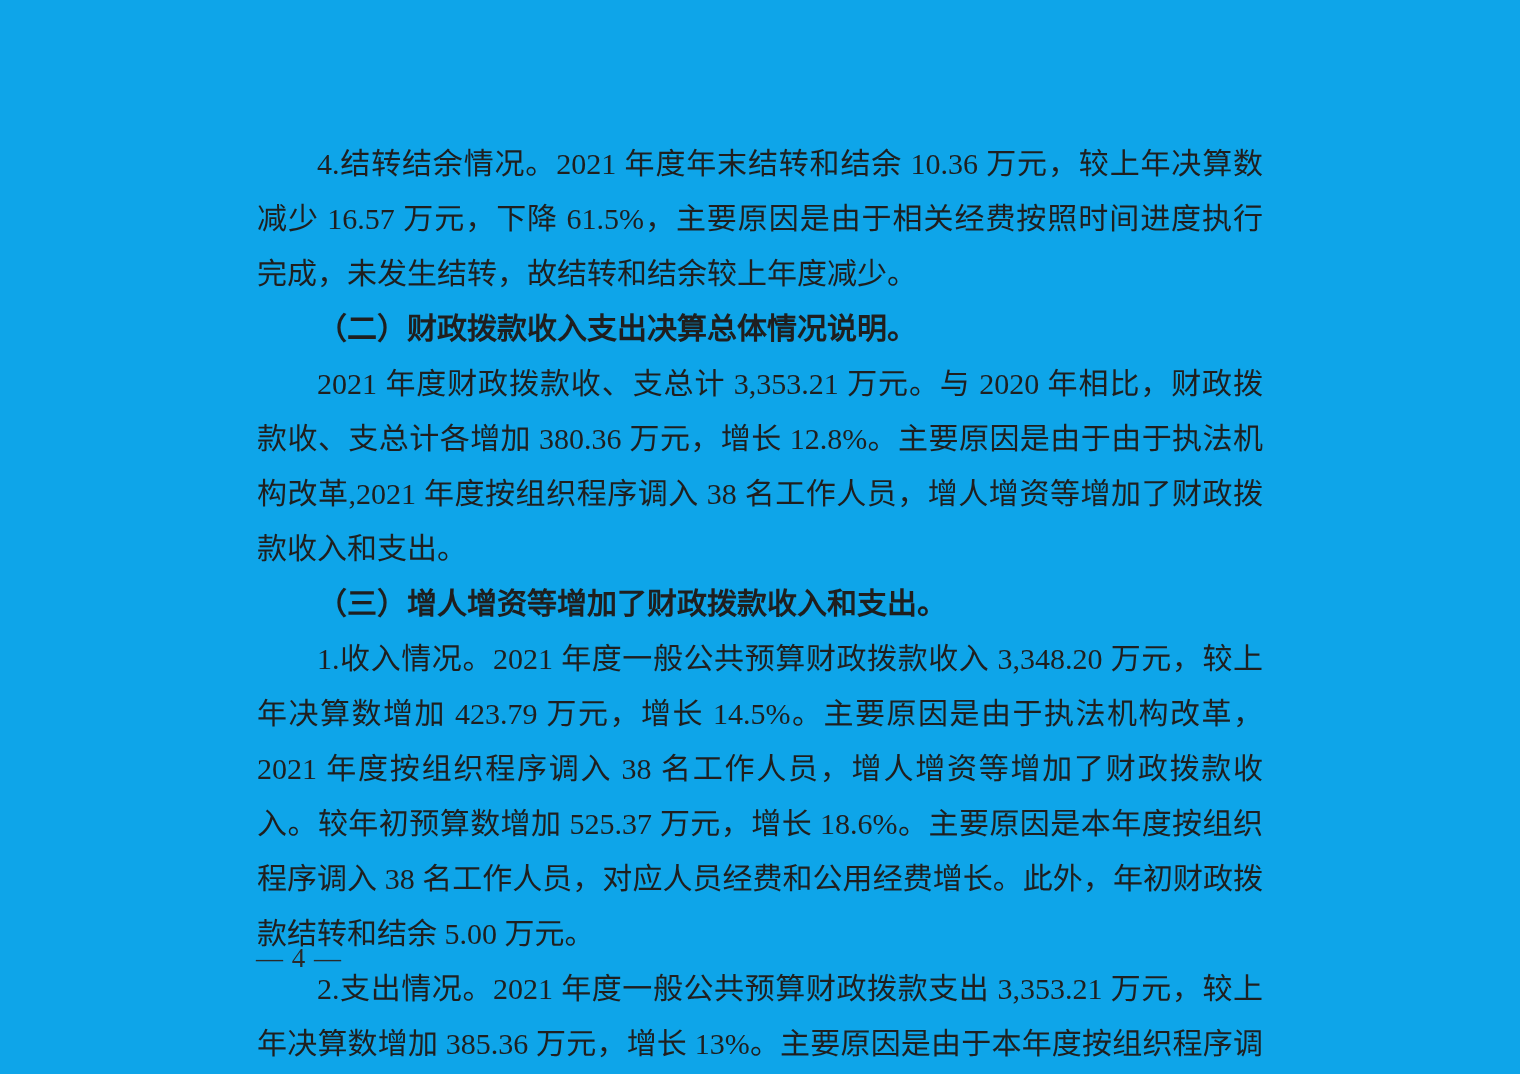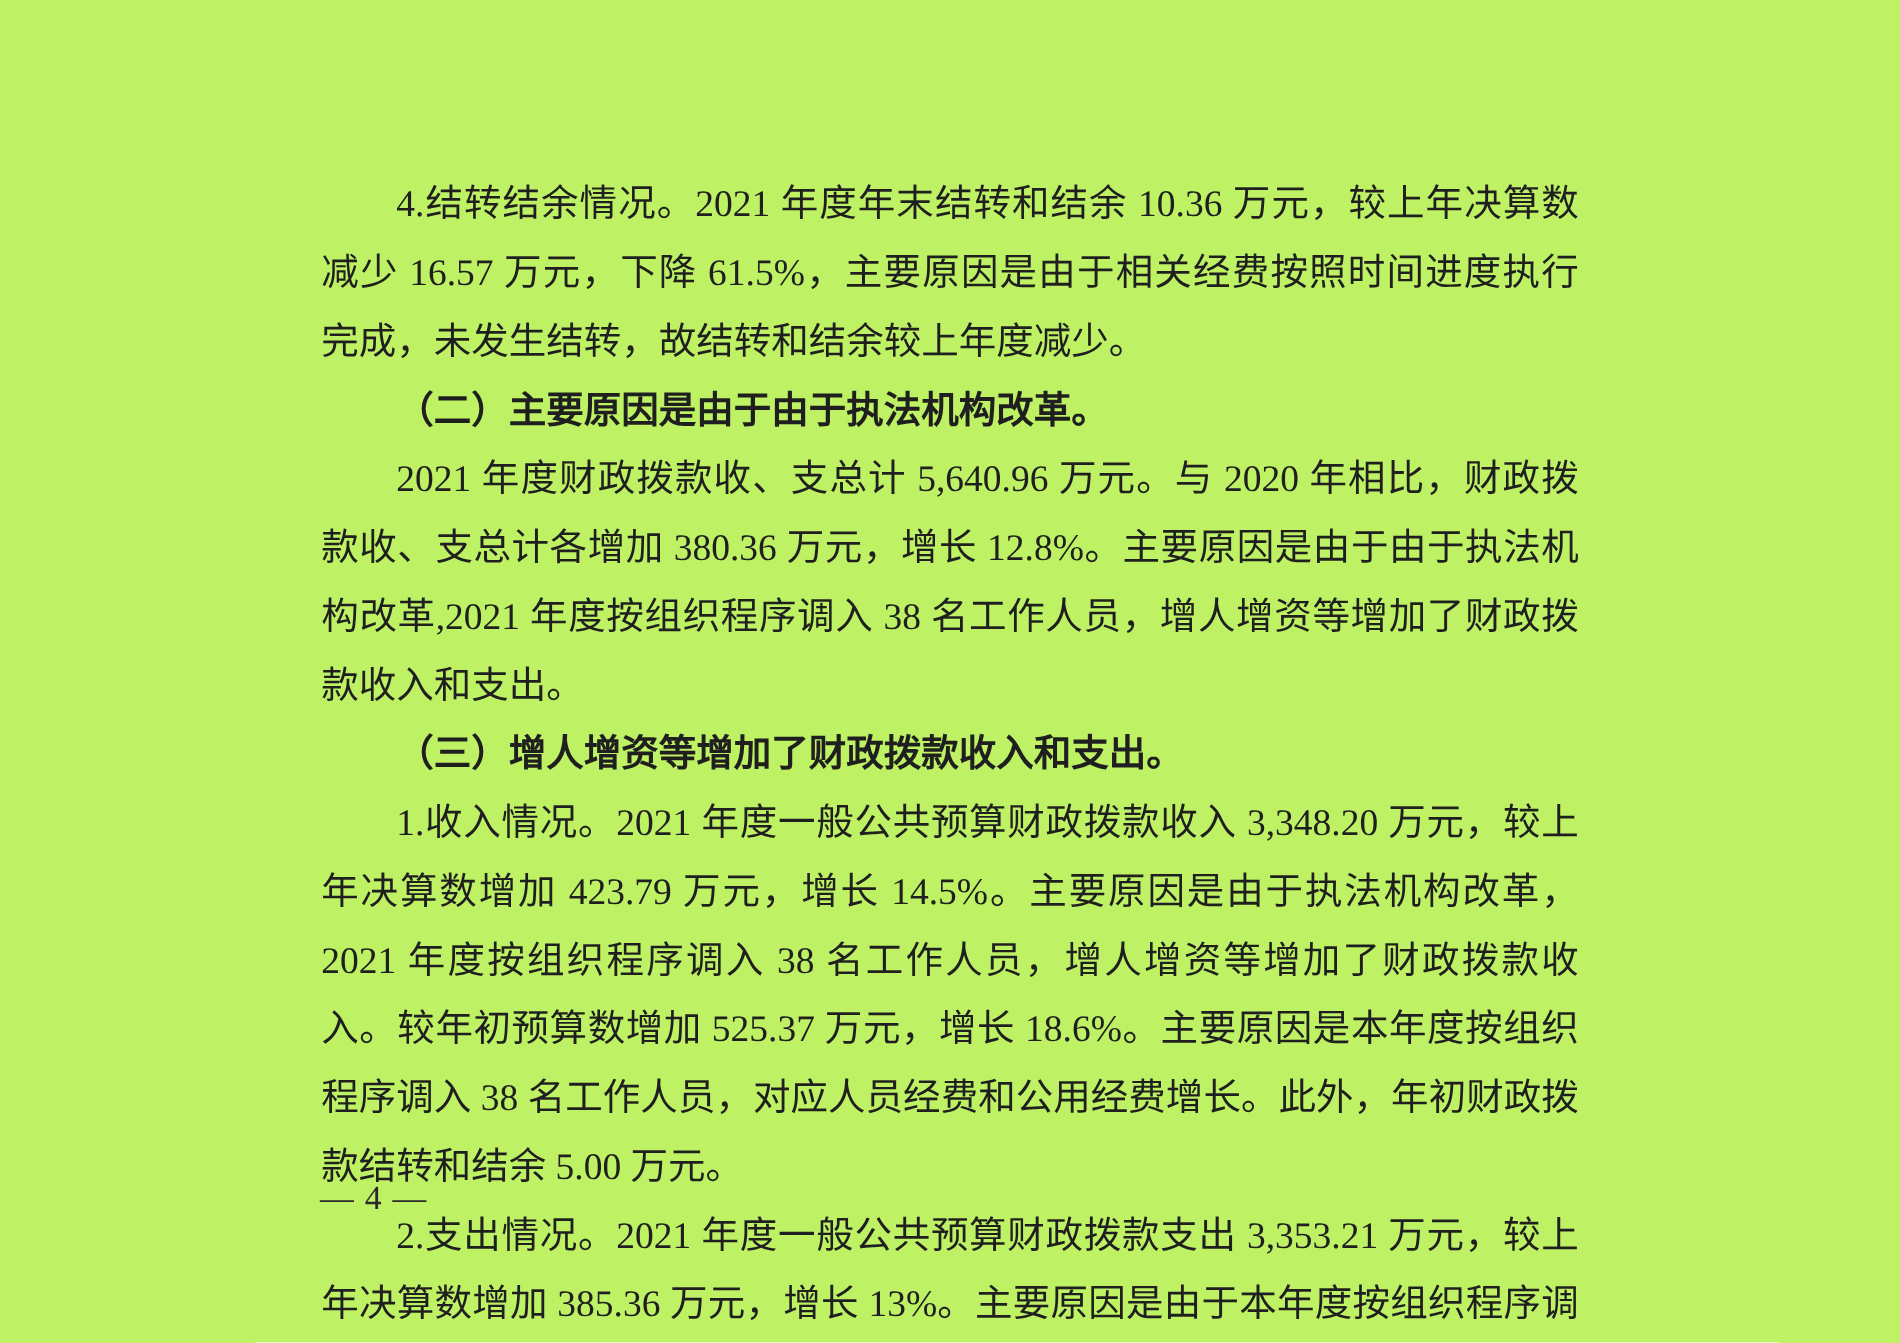--- a/index.html
+++ b/index.html
@@ -4,21 +4,21 @@
 <style>
   html, body {
     margin: 0;
     padding: 0;
     background: #ffffff;
   }
   .page {
     position: relative;
     width: 1520px;
     height: 1074px;
-    background: #bef264;
+    background: #0ea5e9;
     overflow: hidden;
     font-family: "Liberation Serif", "DejaVu Serif", serif;
   }
   .content {
     position: absolute;
     left: 257px;
     top: 136px;
     width: 1006px;
     font-size: 30px;
     line-height: 55px;
@@ -44,20 +44,20 @@
     color: #2a2a2a;
     letter-spacing: 1px;
   }
 </style>
 </head>
 <body>
 
 <div class="page">
   <div class="content">
     <p class="para">4.结转结余情况。2021 年度年末结转和结余 10.36 万元，较上年决算数减少 16.57 万元，下降 61.5%，主要原因是由于相关经费按照时间进度执行完成，未发生结转，故结转和结余较上年度减少。</p>
-    <p class="para heading">（二）主要原因是由于由于执法机构改革。</p>
-    <p class="para">2021 年度财政拨款收、支总计 5,640.96 万元。与 2020 年相比，财政拨款收、支总计各增加 380.36 万元，增长 12.8%。主要原因是由于由于执法机构改革,2021 年度按组织程序调入 38 名工作人员，增人增资等增加了财政拨款收入和支出。</p>
+    <p class="para heading">（二）财政拨款收入支出决算总体情况说明。</p>
+    <p class="para">2021 年度财政拨款收、支总计 3,353.21 万元。与 2020 年相比，财政拨款收、支总计各增加 380.36 万元，增长 12.8%。主要原因是由于由于执法机构改革,2021 年度按组织程序调入 38 名工作人员，增人增资等增加了财政拨款收入和支出。</p>
     <p class="para heading">（三）增人增资等增加了财政拨款收入和支出。</p>
     <p class="para">1.收入情况。2021 年度一般公共预算财政拨款收入 3,348.20 万元，较上年决算数增加 423.79 万元，增长 14.5%。主要原因是由于执法机构改革，2021 年度按组织程序调入 38 名工作人员，增人增资等增加了财政拨款收入。较年初预算数增加 525.37 万元，增长 18.6%。主要原因是本年度按组织程序调入 38 名工作人员，对应人员经费和公用经费增长。此外，年初财政拨款结转和结余 5.00 万元。</p>
     <p class="para">2.支出情况。2021 年度一般公共预算财政拨款支出 3,353.21 万元，较上年决算数增加 385.36 万元，增长 13%。主要原因是由于本年度按组织程序调入 38 名</p>
   </div>
   <div class="page-number">— 4 —</div>
 </div>
 
 </body></html>

